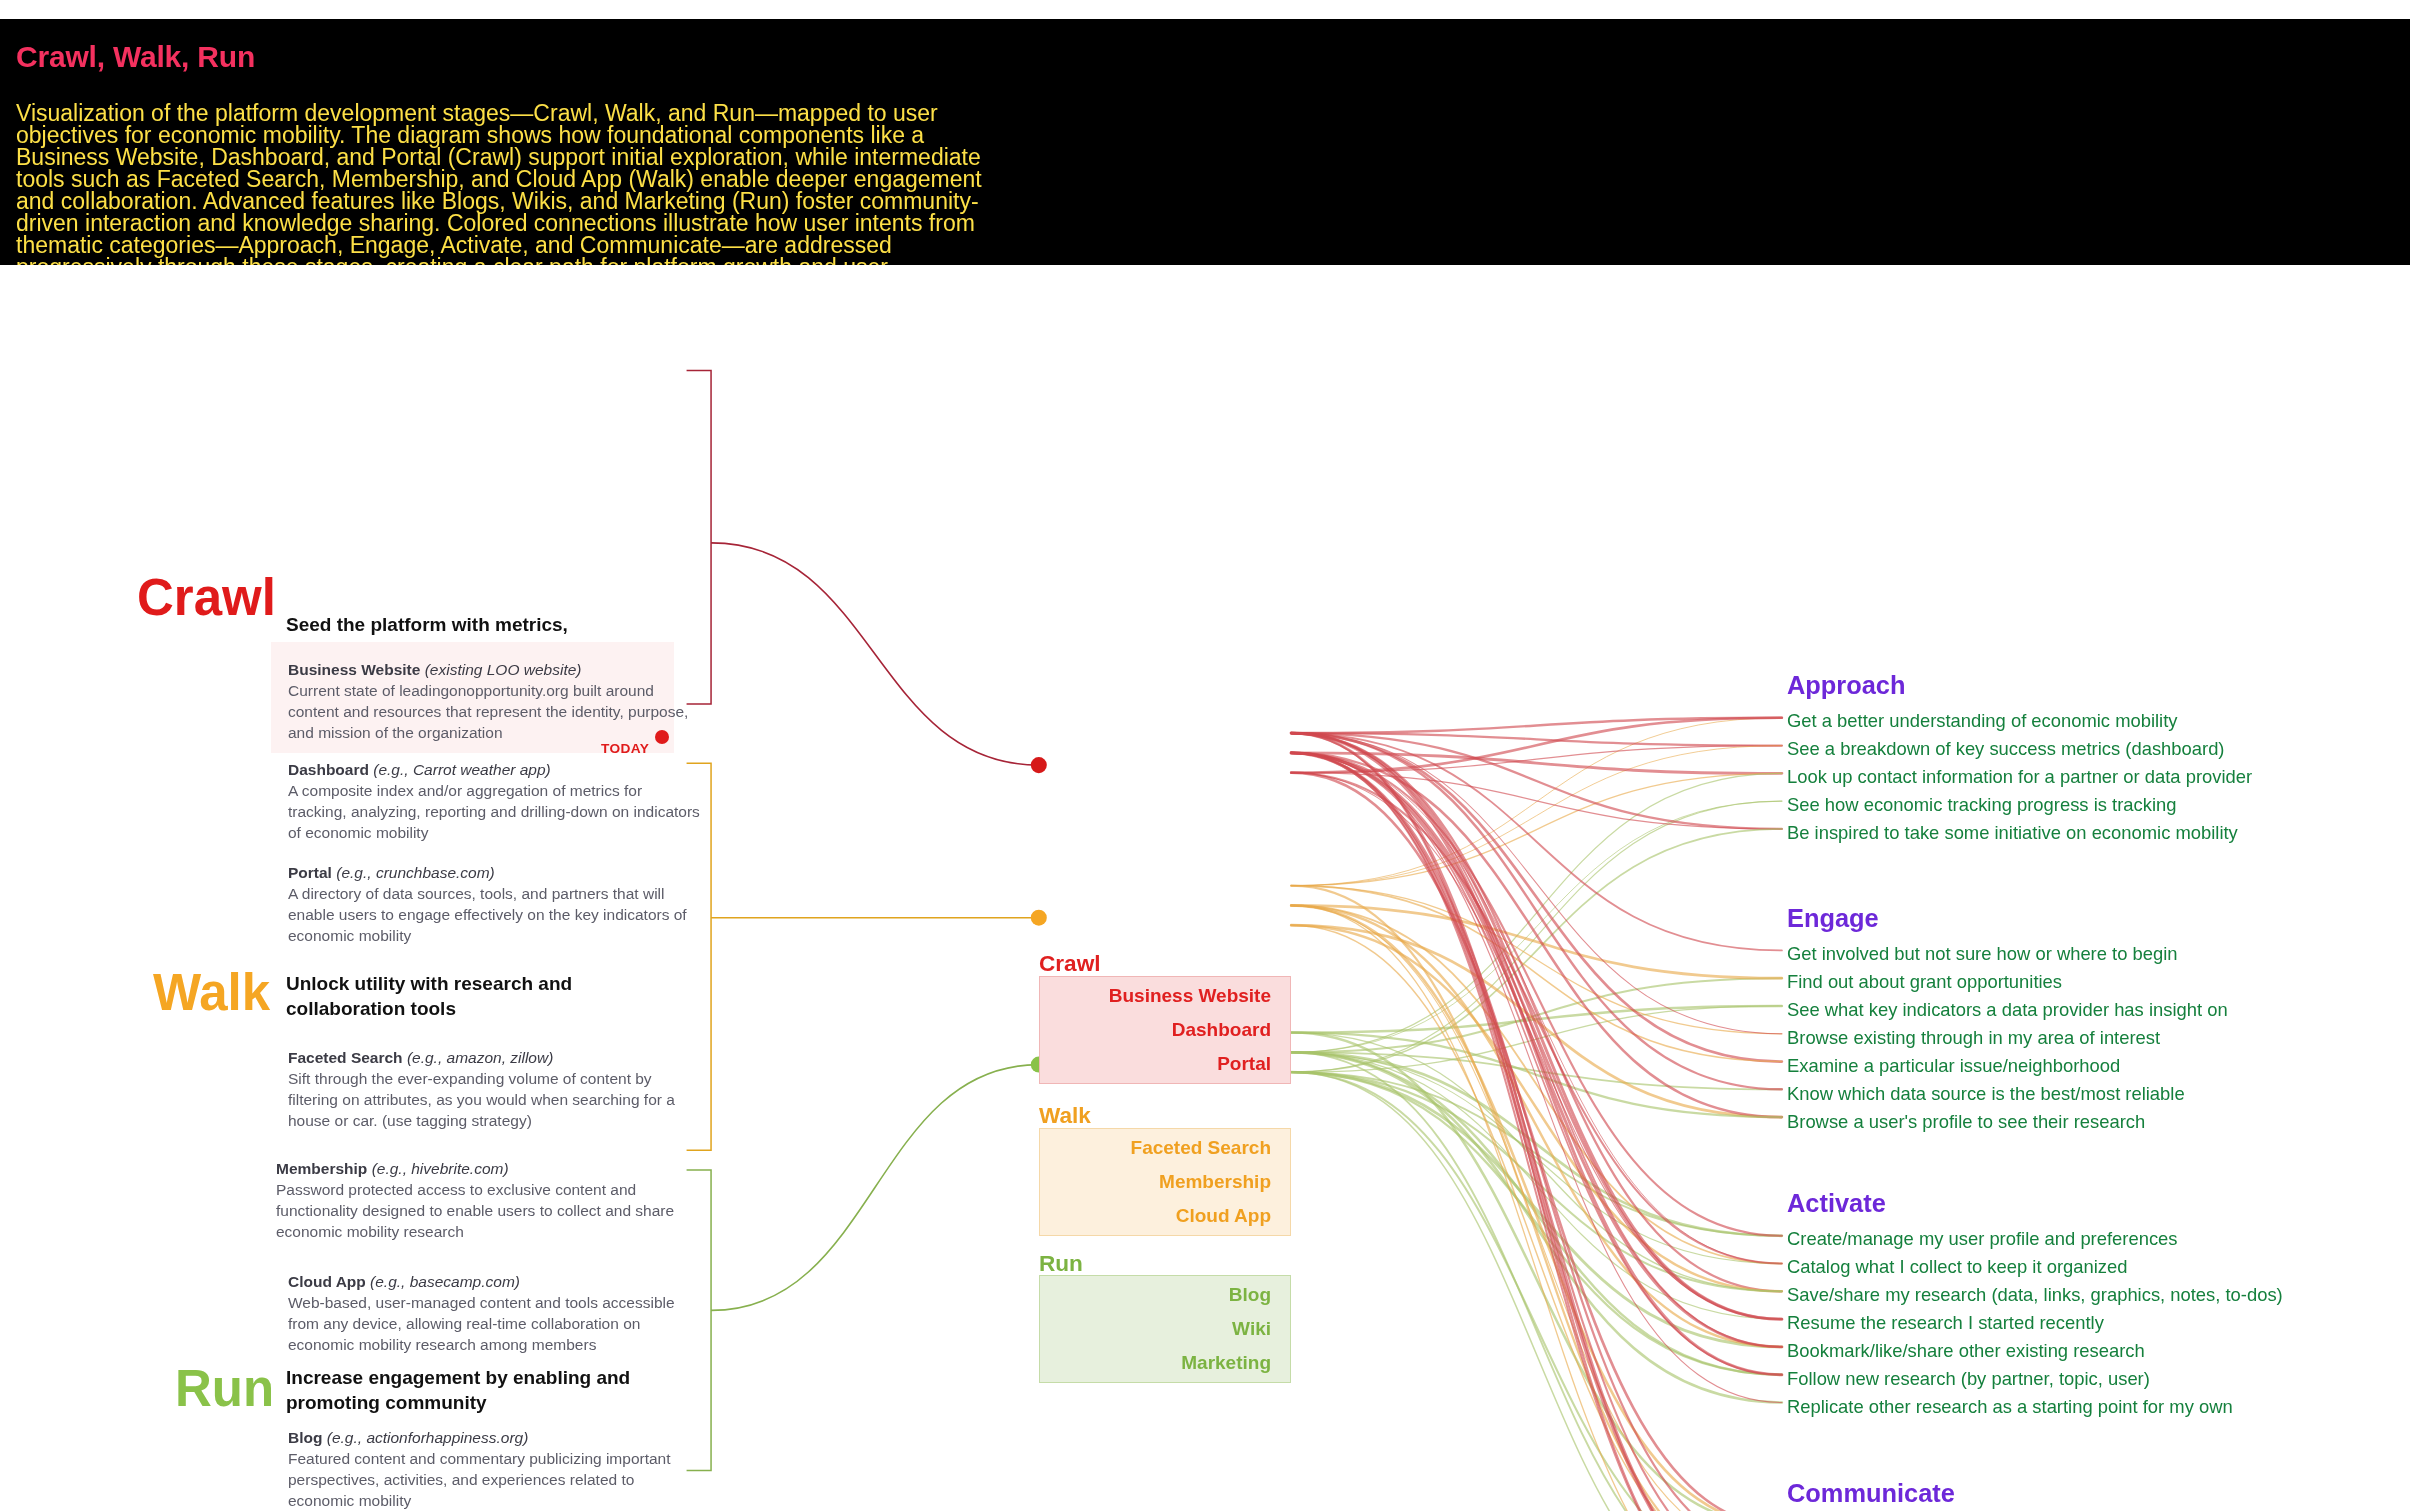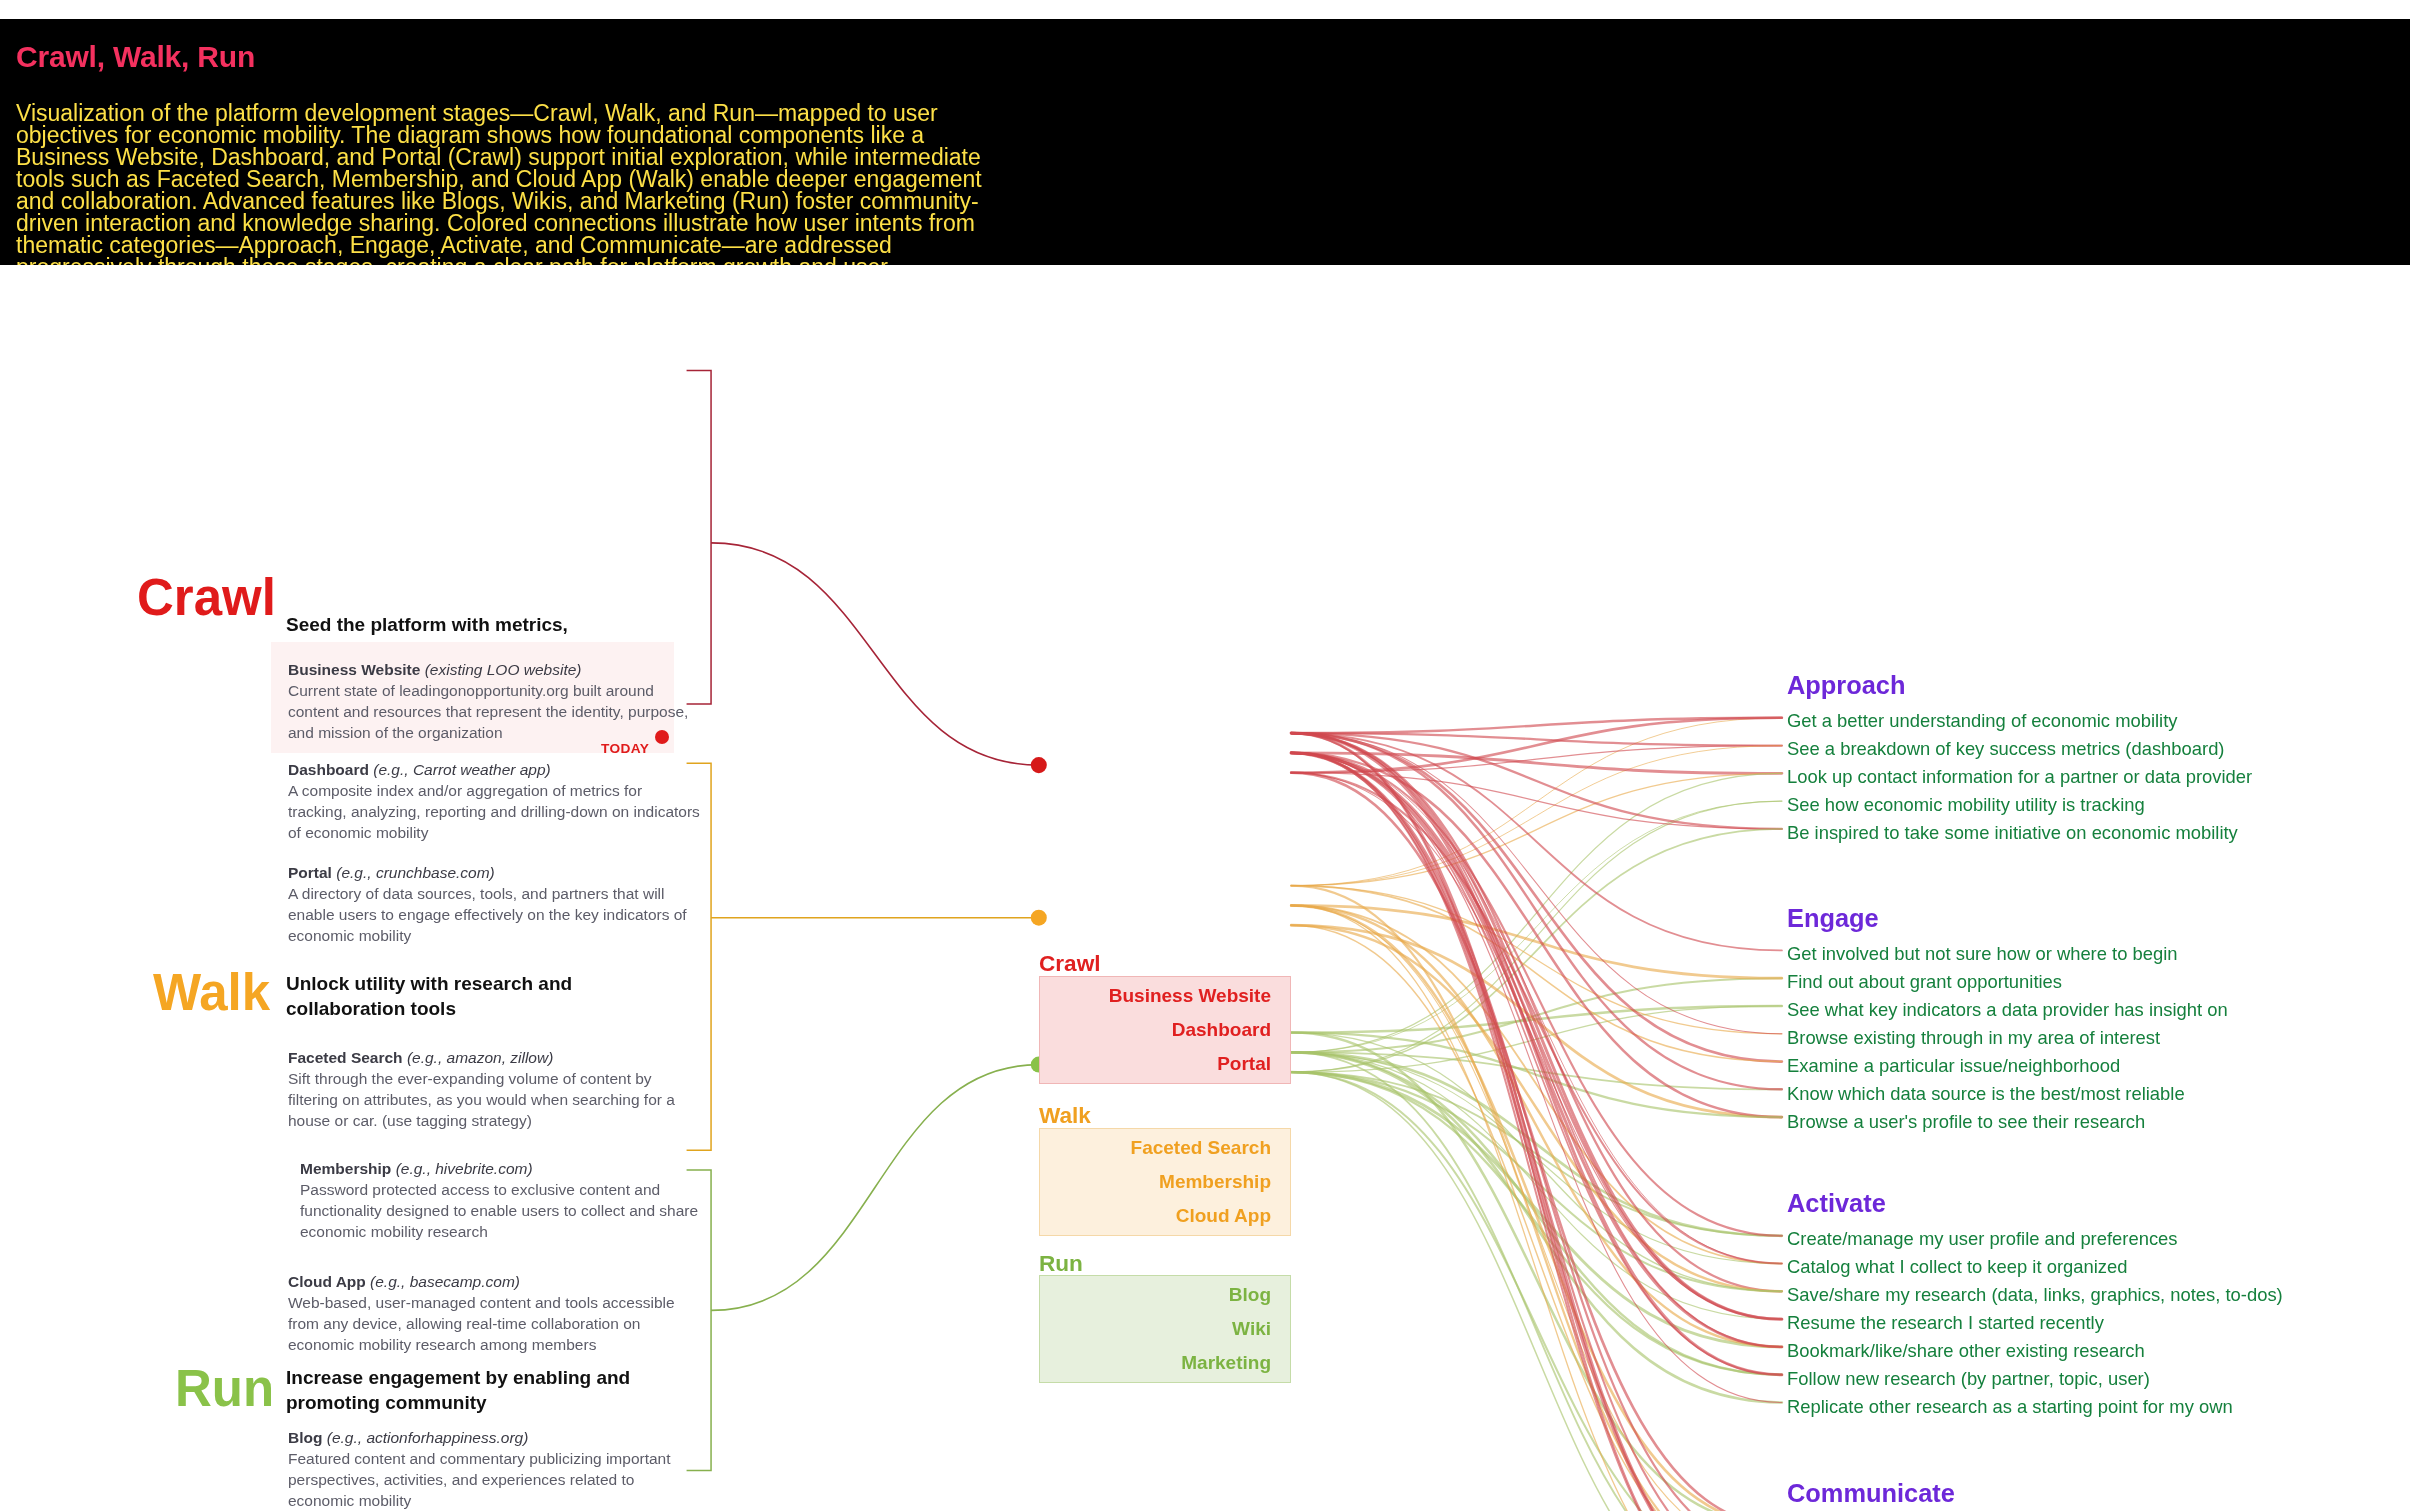--- a/index.html
+++ b/index.html
@@ -209,21 +209,21 @@
   <div class="stage-tagline" style="left:286px; top:706px;">Unlock utility with research and collaboration tools</div>
 
   <div class="feature" style="left:288px; top:782px;">
     <div class="f-head">
       <b>Faceted Search</b>
       <i>(e.g., amazon, zillow)</i>
     </div>
     <div class="f-body">Sift through the ever-expanding volume of content by filtering on attributes, as you would when searching for a house or car. (use tagging strategy)</div>
   </div>
 
-  <div class="feature" style="left:300px; top:893px;">
+  <div class="feature" style="left:276px; top:893px;">
     <div class="f-head">
       <b>Membership</b>
       <i>(e.g., hivebrite.com)</i>
     </div>
     <div class="f-body">Password protected access to exclusive content and functionality designed to enable users to collect and share economic mobility research</div>
   </div>
 
   <div class="feature" style="left:288px; top:1006px;">
     <div class="f-head">
       <b>Cloud App</b>
@@ -262,21 +262,21 @@
     <div class="n-item" style="color:#7cb342;">Blog</div>
     <div class="n-item" style="color:#7cb342;">Wiki</div>
     <div class="n-item" style="color:#7cb342;">Marketing</div>
   </div>
 
   <div class="intent-group" style="left:1787px; top:402px;">
     <div class="intent-title">Approach</div>
     <div class="intent-item">Get a better understanding of economic mobility</div>
     <div class="intent-item">See a breakdown of key success metrics (dashboard)</div>
     <div class="intent-item">Look up contact information for a partner or data provider</div>
-    <div class="intent-item">See how economic mobility utility is tracking</div>
+    <div class="intent-item">See how economic tracking progress is tracking</div>
     <div class="intent-item">Be inspired to take some initiative on economic mobility</div>
   </div>
 
   <div class="intent-group" style="left:1787px; top:635px;">
     <div class="intent-title">Engage</div>
     <div class="intent-item">Get involved but not sure how or where to begin</div>
     <div class="intent-item">Find out about grant opportunities</div>
     <div class="intent-item">See what key indicators a data provider has insight on</div>
     <div class="intent-item">Browse existing through in my area of interest</div>
     <div class="intent-item">Examine a particular issue/neighborhood</div>

